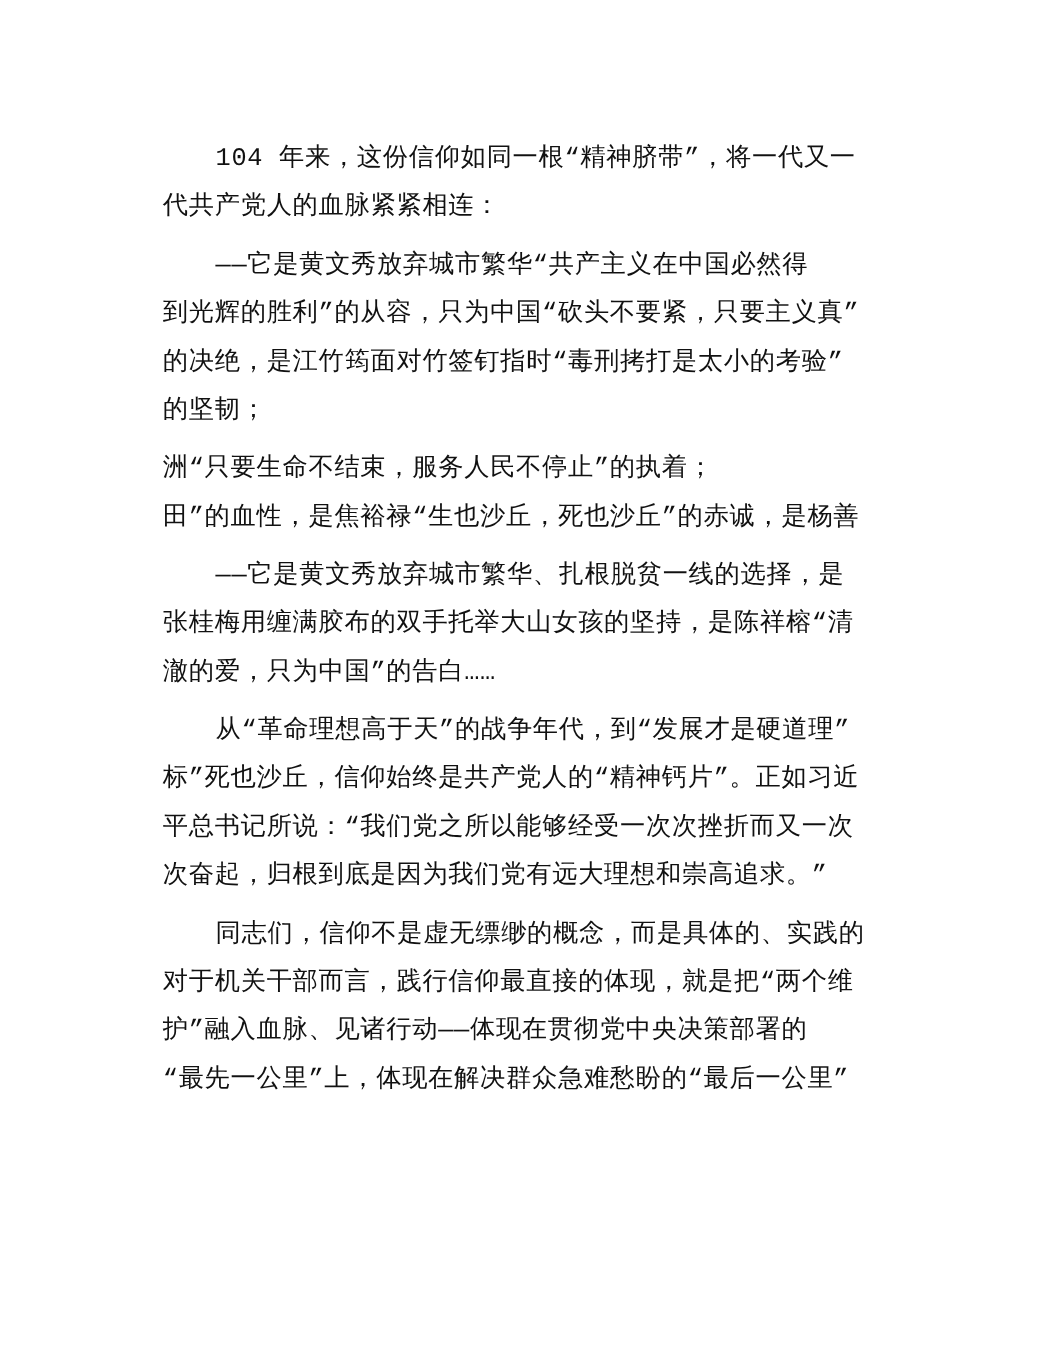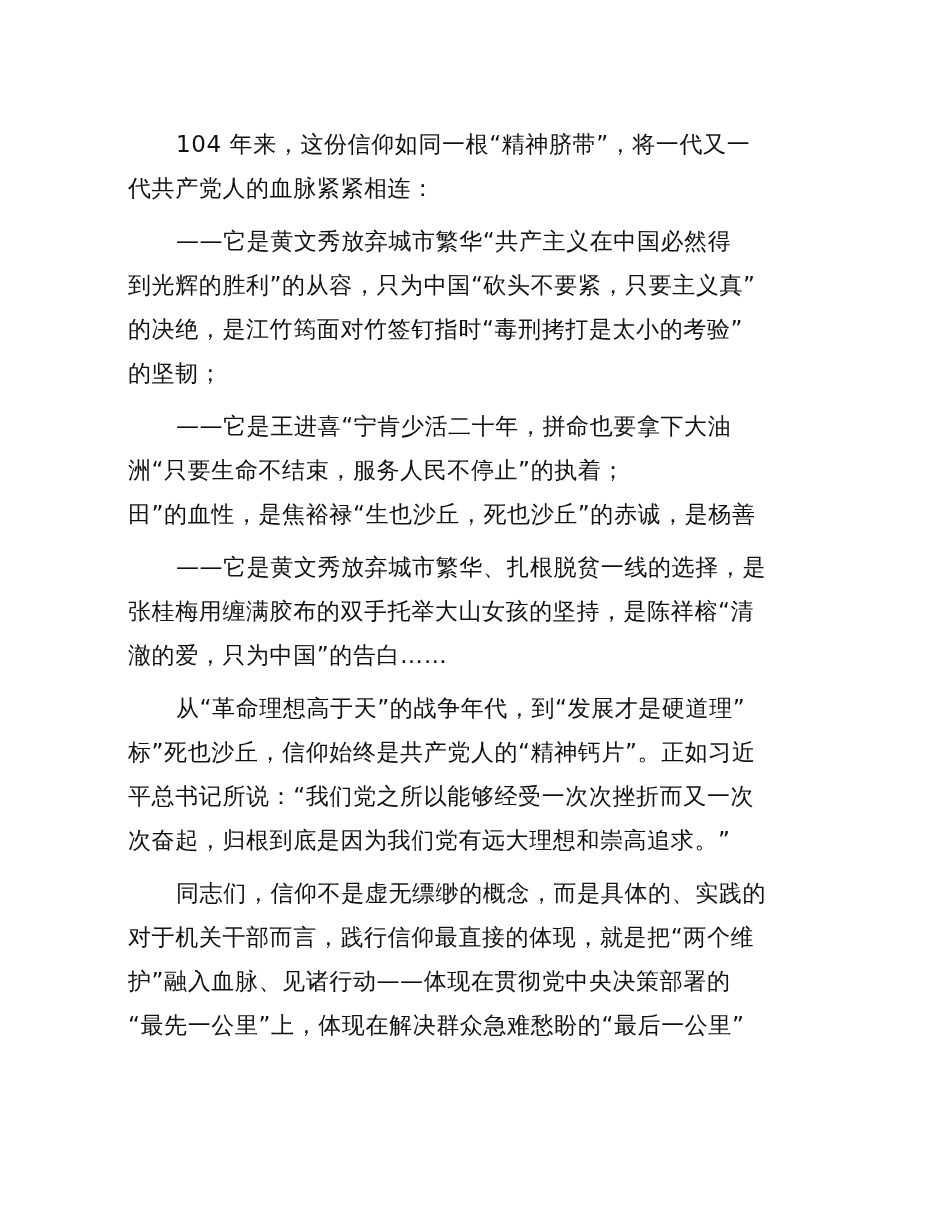--- a/index.html
+++ b/index.html
@@ -10,23 +10,24 @@
     body {
       width: 950px;
       height: 1230px;
       position: relative;
       overflow: hidden;
       font-family: "DejaVu Sans", "Liberation Sans", sans-serif;
       color: #111111;
     }
     .page {
       position: absolute;
-      left: 128px;
+      left: 148px;
       top: 122px;
       width: 680px;
+      font-family: Liberation Mono, monospace;
     }
     .para {
       margin: 0 0 9px 0;
     }
     .line {
       display: block;
       height: 44px;
       line-height: 44px;
       font-size: 23px;
       white-space: nowrap;
@@ -47,21 +48,20 @@
   </div>
 
   <div class="para">
     <span class="line indent">——它是黄文秀放弃城市繁华“共产主义在中国必然得</span>
     <span class="line">到光辉的胜利”的从容，只为中国“砍头不要紧，只要主义真”</span>
     <span class="line">的决绝，是江竹筠面对竹签钉指时“毒刑拷打是太小的考验”</span>
     <span class="line">的坚韧；</span>
   </div>
 
   <div class="para">
-    <span class="line indent">——它是王进喜“宁肯少活二十年，拼命也要拿下大油</span>
     <span class="line">洲“只要生命不结束，服务人民不停止”的执着；</span>
     <span class="line">田”的血性，是焦裕禄“生也沙丘，死也沙丘”的赤诚，是杨善</span>
   </div>
 
   <div class="para">
     <span class="line indent">——它是黄文秀放弃城市繁华、扎根脱贫一线的选择，是</span>
     <span class="line">张桂梅用缠满胶布的双手托举大山女孩的坚持，是陈祥榕“清</span>
     <span class="line">澈的爱，只为中国”的告白……</span>
   </div>
 

